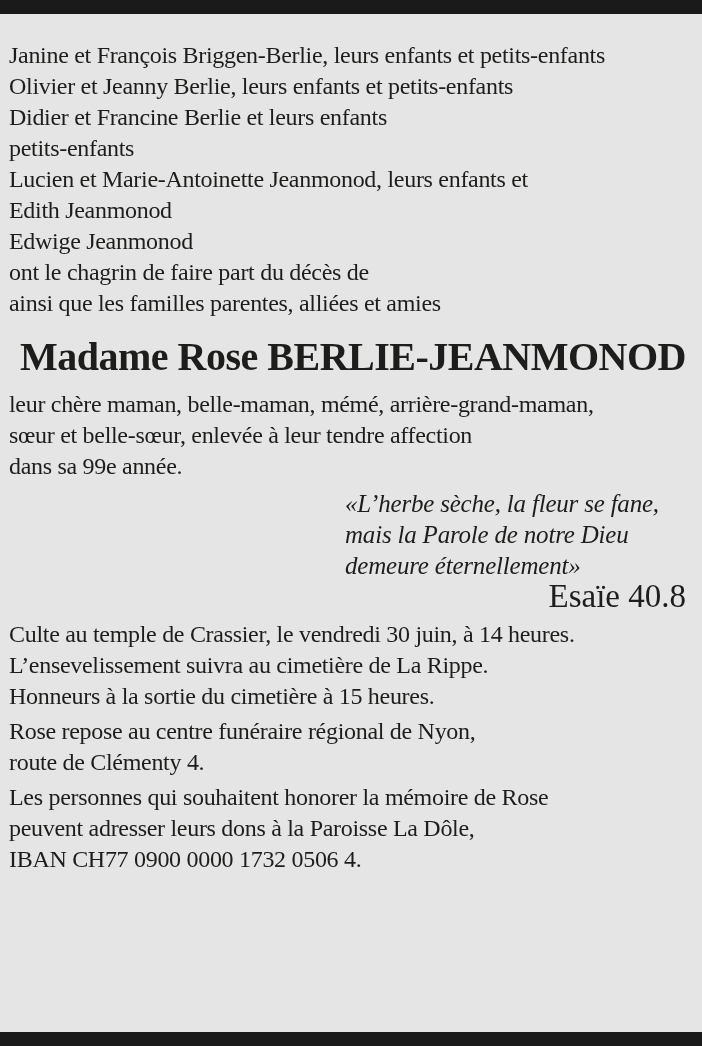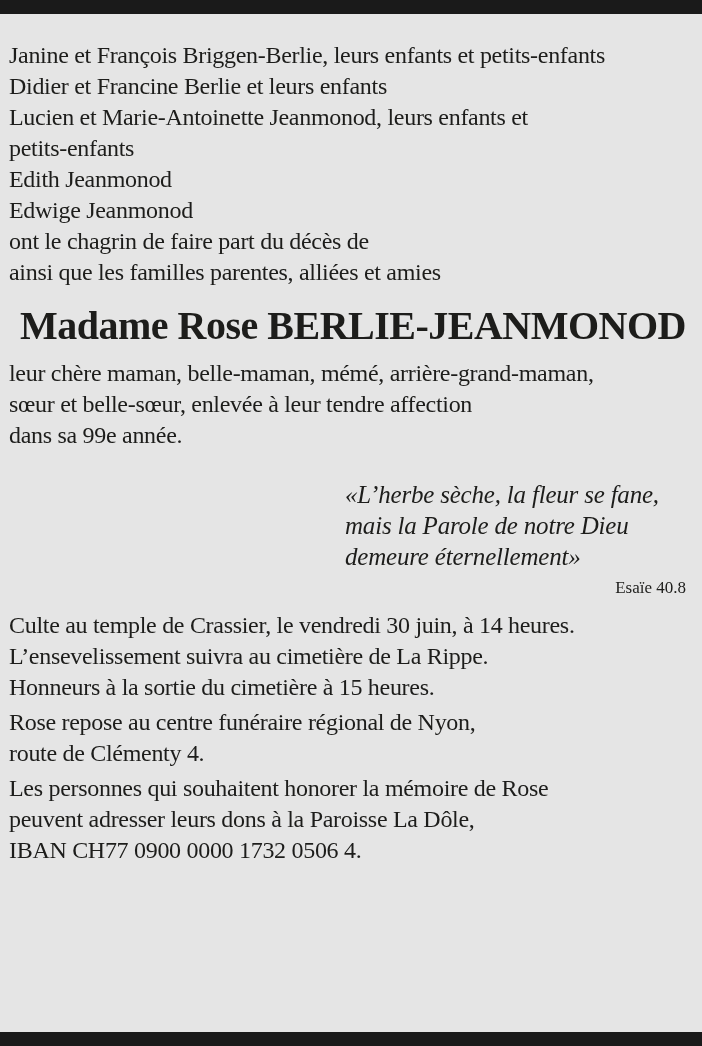--- a/index.html
+++ b/index.html
@@ -53,32 +53,32 @@
     letter-spacing: -0.5px;
     white-space: nowrap;
   }
 
   .tribute {
     margin-top: 10px;
     white-space: pre-line;
   }
 
   .quote-block {
-    margin-top: 28px;
+    margin-top: 6px;
     margin-left: 336px;
   }
   .quote-text {
     font-style: italic;
     font-size: 25px;
     line-height: 31px;
     white-space: pre-line;
     letter-spacing: -0.2px;
   }
   .quote-reference {
-    font-size: 17px;
+    font-size: 33px;
     line-height: 31px;
     text-align: right;
   }
 
   .notice-paragraphs { margin-top: 7px; }
   .notice-paragraph {
     white-space: pre-line;
     margin: 0 0 4px 0;
   }
 </style>
@@ -86,23 +86,24 @@
 <body>
 
 <div class="page">
 
   <div class="rule-bar top"></div>
 
   <div class="content">
 
     <div class="family-block body-text">
         <div class="family-line">Janine et François Briggen-Berlie, leurs enfants et petits-enfants</div>
+        <div class="family-line">Olivier et Jeanny Berlie, leurs enfants et petits-enfants</div>
         <div class="family-line">Didier et Francine Berlie et leurs enfants</div>
+        <div class="family-line">petits-enfants</div>
         <div class="family-line">Lucien et Marie-Antoinette Jeanmonod, leurs enfants et</div>
-        <div class="family-line">petits-enfants</div>
         <div class="family-line">Edith Jeanmonod</div>
         <div class="family-line">Edwige Jeanmonod</div>
         <div class="family-line">ont le chagrin de faire part du décès de</div>
         <div class="family-line">ainsi que les familles parentes, alliées et amies</div>
       </div>
 
     <div class="deceased-name">Madame Rose BERLIE-JEANMONOD</div>
 
     <div class="tribute body-text">leur chère maman, belle-maman, mémé, arrière-grand-maman,
 sœur et belle-sœur, enlevée à leur tendre affection

